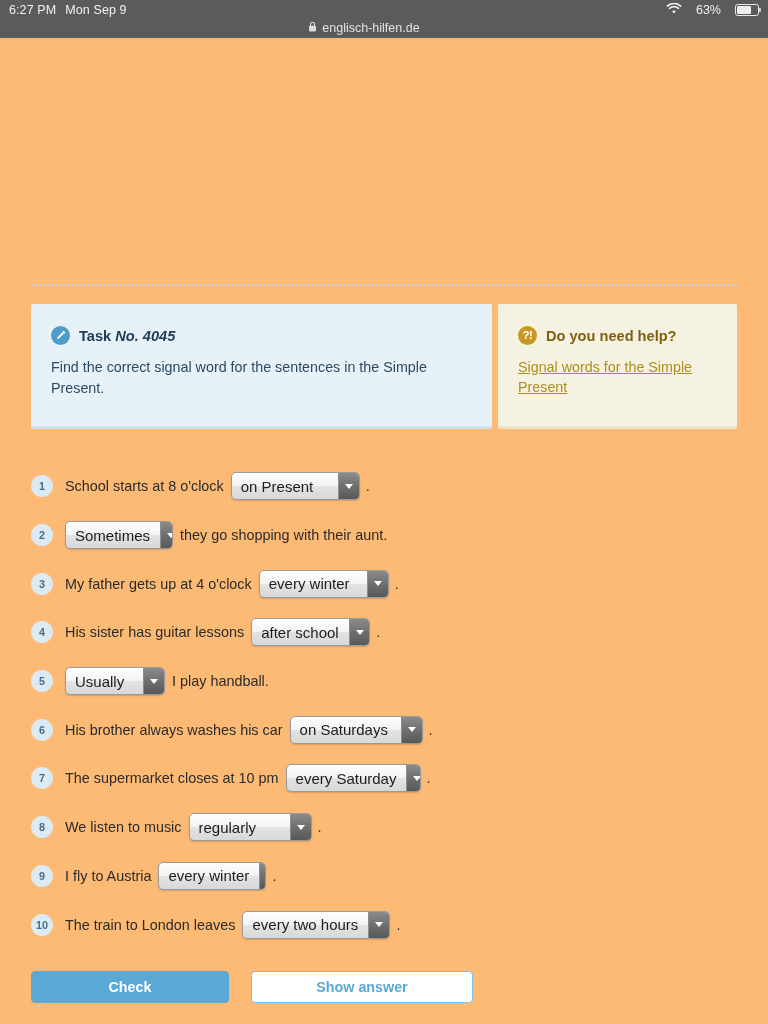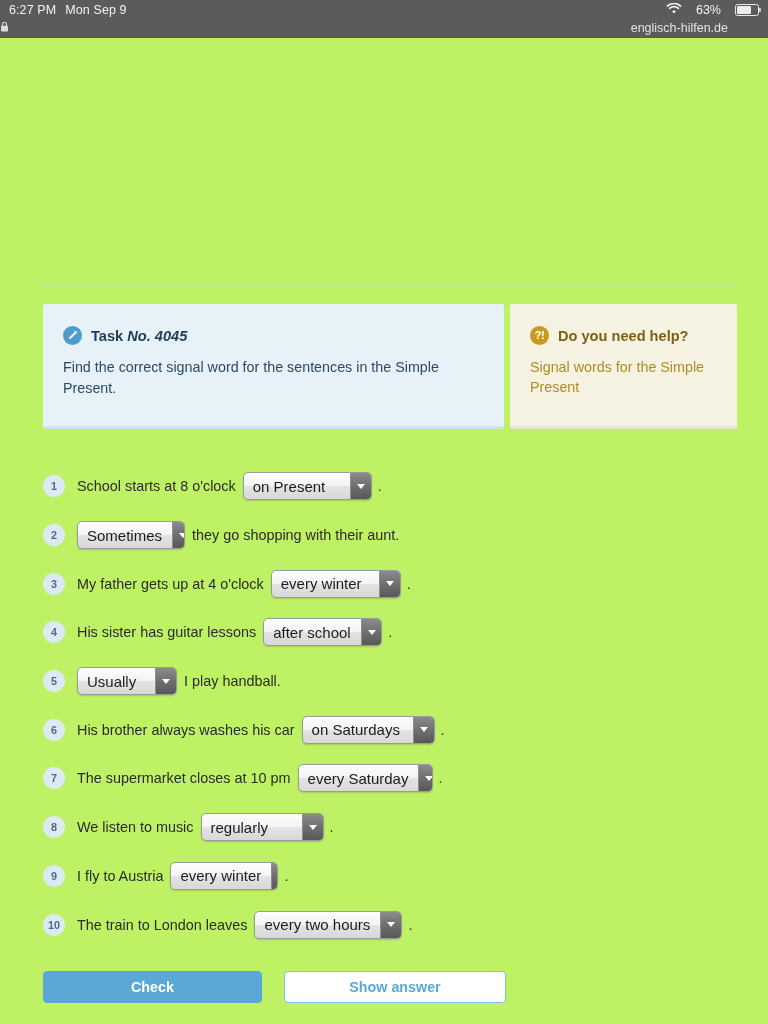--- a/index.html
+++ b/index.html
@@ -70,34 +70,33 @@
     background: #ededed;
     border-radius: 1.3px;
   }
 
   #urlbar {
     position: absolute;
     top: 17px; left: 0;
     width: 728px; height: 21px;
     display: flex;
     align-items: center;
-    justify-content: space-between;
+    justify-content: center;
     gap: 5px;
     font-size: 12.5px;
     color: #e2e2e2;
   }
   .lock-icon { display:block; }
 
   
   #page {
     width: 768px;
     height: 986px;
-    background: #bef264;
+    background: #fdba74;
     position: relative;
-    padding-left: 12px;
   }
 
   
   #top-blank { height: 246px; }
 
   
   #divider {
     margin: 0 31px;
     border-top: 2px dotted #b8d4ea;
     height: 0;
@@ -162,20 +161,21 @@
   }
   #help-title {
     font-size: 14.6px;
     font-weight: bold;
     color: #7d6110;
     white-space: nowrap;
   }
   #help-link {
     font-size: 14.3px;
     color: #b08d1e;
+    text-decoration: underline;
     line-height: 1.42;
     display: inline-block;
     cursor: pointer;
   }
 
   
   #exercises {
     padding: 33px 31px 0 31px;
   }
   .ex-row {
@@ -250,21 +250,21 @@
     height: 32px;
     border-radius: 4px;
     font-size: 14.3px;
     font-weight: bold;
     display: flex;
     align-items: center;
     justify-content: center;
     cursor: pointer;
   }
   #btn-check {
-    width: 219px;
+    width: 198px;
     background: #5aa8d6;
     color: #ffffff;
     border: 1px solid #5aa8d6;
   }
   #btn-show {
     width: 222px;
     background: #ffffff;
     color: #5aa8d6;
     border: 1px solid #7fc0e4;
   }

